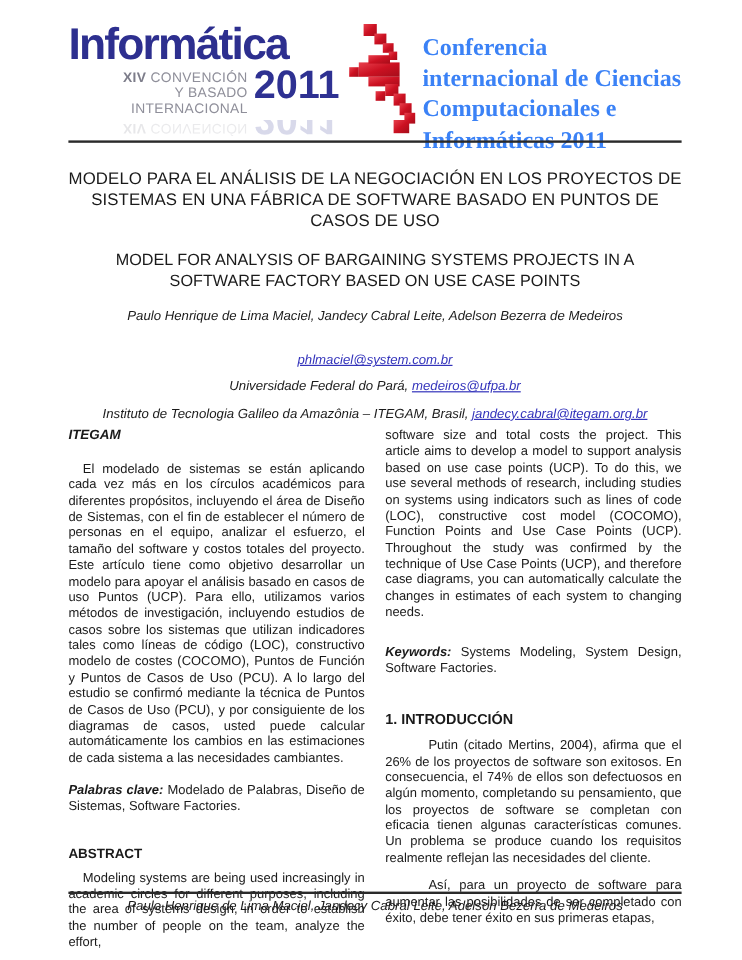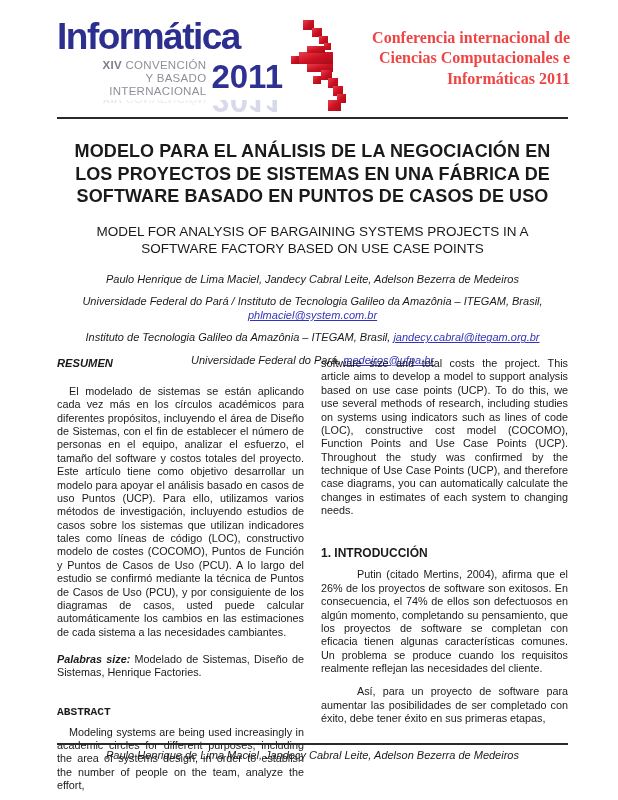--- a/index.html
+++ b/index.html
@@ -5,48 +5,48 @@
   * { margin:0; padding:0; box-sizing:border-box; }
   html,body { background:#ffffff; }
   body { font-family:"Liberation Sans","DejaVu Sans",sans-serif; color:#1a1a1a; }
   .page { position:relative; width:618px; height:800px; background:#ffffff; overflow:hidden; margin:0 auto;padding-left:30px; }
 
   
   .header { position:absolute; top:18px; left:57px; right:48px; display:flex; align-items:flex-start; }
   .logo { display:flex; align-items:flex-start; width:292px; }
   .logo-text { display:flex; flex-direction:column; }
   .brand { font-size:37px; font-weight:bold; letter-spacing:-1.5px; color:#2d2f8f; line-height:1; }
-  .logo-row { display:flex; align-items:center; justify-content:flex-end; margin-top:1px; }
+  .logo-row { display:flex; align-items:flex-start; justify-content:flex-end; margin-top:1px; }
   .conv-lines { text-align:right; color:#8f8f9a; font-size:11.5px; line-height:1.15; letter-spacing:0.3px; margin-top:3px; }
   .conv-lines .strong { font-weight:bold; color:#7d7d8a; }
   .year { font-size:33px; font-weight:bold; color:#2e3192; line-height:0.9; margin-left:5px; letter-spacing:0px; }
   .logo-reflection { height:16px; overflow:hidden; opacity:0.18; transform:scaleY(-1); margin-top:1px; }
   .arrow-wrap { margin-left:4px; margin-top:2px; }
-  .conf-title { margin-left:auto; width:218px; font-family:"Liberation Serif","DejaVu Serif",serif; font-weight:bold; font-size:16px; line-height:1.28; padding-top:10px; color:#ef4444;text-align:right; }
+  .conf-title { margin-left:auto; width:218px; font-family:"Liberation Serif","DejaVu Serif",serif; font-weight:bold; font-size:20px; line-height:1.28; padding-top:10px; color:#3b82f6; }
   .rule { position:absolute; top:117px; left:57px; width:511px; border-top:2px solid #2a2a2a; }
 
   
   .front { position:absolute; top:140px; left:57px; width:511px; text-align:center; }
-  .title-es { font-size:18px; font-weight:bold; line-height:1.25; letter-spacing:0.1px; }
+  .title-es { font-size:14px; font-weight:normal; line-height:1.25; letter-spacing:0.1px; }
   .title-en { font-size:13.5px; font-weight:normal; line-height:1.3; margin-top:15px; padding:0 30px; }
   .authors { font-style:italic; font-size:11px; line-height:1.3; margin-top:14px; }
   .affil { font-style:italic; font-size:11px; line-height:1.3; margin-top:8px; }
   a.email { color:#3333bb; text-decoration:underline; font-style:italic; }
 
   
   .columns { position:absolute; top:357px; left:57px; width:511px; display:flex; gap:17px; }
   .col { width:247px; font-size:10.8px; line-height:1.24; text-align:justify; }
   .h-run { font-weight:bold; font-size:11.2px; margin-bottom:4px; }
   .h-italic { font-style:italic; }
   .p-ind { text-indent:12px; margin-top:14px; }
   .p-ind-big { text-indent:36px; }
   .para-res { }
   .kw-block { margin-top:14px; }
   .kw-label { font-weight:bold; font-style:italic; }
-  .abstract-h { margin-top:26px;font-family:Liberation Mono, monospace; }
+  .abstract-h { margin-top:26px; }
   .intro-h { font-weight:bold; font-size:12px; margin-top:28px; }
   .p2 { margin-top:10px; }
   .kw-gap { margin-top:20px; }
 
   
   .footer-rule { position:absolute; top:743px; left:57px; width:511px; border-top:2px solid #2a2a2a; }
   .footer-text { position:absolute; top:749px; left:57px; width:511px; text-align:center; font-style:italic; font-size:11px; }
 </style>
 </head>
 <body>
@@ -105,41 +105,42 @@
     <div class="conf-title">Conferencia internacional de Ciencias Computacionales e Informáticas 2011</div>
   </div>
 
   <div class="rule"></div>
 
   <div class="front">
     <div class="title-es">MODELO PARA EL ANÁLISIS DE LA NEGOCIACIÓN EN LOS PROYECTOS DE SISTEMAS EN UNA FÁBRICA DE SOFTWARE BASADO EN PUNTOS DE CASOS DE USO</div>
     <div class="title-en">MODEL FOR ANALYSIS OF BARGAINING SYSTEMS PROJECTS IN A SOFTWARE FACTORY BASED ON USE CASE POINTS</div>
     <div class="authors">Paulo Henrique de Lima Maciel, Jandecy Cabral Leite, Adelson Bezerra de Medeiros</div>
     <div class="affil">
-      <span>Universidade Federal do Pará / Instituto de Tecnologia Galileo da Amazônia – ITEGAM, Brasil,</span><br>
+      <br>
       <a class="email" href="#">phlmaciel@system.com.br</a>
     </div>
     <div class="affil">
-      <span>Instituto de Tecnologia Galileo da Amazônia – ITEGAM, Brasil, </span><a class="email" href="#">jandecy.cabral@itegam.org.br</a>
+      <span>Universidade Federal do Pará, </span><a class="email" href="#">medeiros@ufpa.br</a>
     </div>
     <div class="affil">
-      <span>Universidade Federal do Pará, </span><a class="email" href="#">medeiros@ufpa.br</a>
+      <span>Instituto de Tecnologia Galileo da Amazônia – ITEGAM, Brasil, </span><a class="email" href="#">jandecy.cabral@itegam.org.br</a>
     </div>
   </div>
 
   <div class="columns">
     <div class="col">
-      <div class="h-run h-italic">RESUMEN</div>
+      <div class="h-run h-italic">ITEGAM</div>
       <p class="p-ind para-res">El modelado de sistemas se están aplicando cada vez más en los círculos académicos para diferentes propósitos, incluyendo el área de Diseño de Sistemas, con el fin de establecer el número de personas en el equipo, analizar el esfuerzo, el tamaño del software y costos totales del proyecto. Este artículo tiene como objetivo desarrollar un modelo para apoyar el análisis basado en casos de uso Puntos (UCP). Para ello, utilizamos varios métodos de investigación, incluyendo estudios de casos sobre los sistemas que utilizan indicadores tales como líneas de código (LOC), constructivo modelo de costes (COCOMO), Puntos de Función y Puntos de Casos de Uso (PCU). A lo largo del estudio se confirmó mediante la técnica de Puntos de Casos de Uso (PCU), y por consiguiente de los diagramas de casos, usted puede calcular automáticamente los cambios en las estimaciones de cada sistema a las necesidades cambiantes.</p>
-      <p class="kw-block"><span class="kw-label">Palabras size:</span><span> Modelado de Sistemas, Diseño de Sistemas, Henrique Factories.</span></p>
+      <p class="kw-block"><span class="kw-label">Palabras clave:</span><span> Modelado de Palabras, Diseño de Sistemas, Software Factories.</span></p>
       <div class="h-run abstract-h">ABSTRACT</div>
       <p class="p-ind" style="margin-top:6px;">Modeling systems are being used increasingly in academic circles for different purposes, including the area of systems design, in order to establish the number of people on the team, analyze the effort,</p>
     </div>
     <div class="col">
       <p>software size and total costs the project. This article aims to develop a model to support analysis based on use case points (UCP). To do this, we use several methods of research, including studies on systems using indicators such as lines of code (LOC), constructive cost model (COCOMO), Function Points and Use Case Points (UCP). Throughout the study was confirmed by the technique of Use Case Points (UCP), and therefore case diagrams, you can automatically calculate the changes in estimates of each system to changing needs.</p>
+      <p class="kw-gap"><span class="kw-label">Keywords:</span><span> Systems Modeling, System Design, Software Factories.</span></p>
       <div class="intro-h">1. INTRODUCCIÓN</div>
       <p class="p-ind p-ind-big" style="margin-top:8px;">Putin (citado Mertins, 2004), afirma que el 26% de los proyectos de software son exitosos. En consecuencia, el 74% de ellos son defectuosos en algún momento, completando su pensamiento, que los proyectos de software se completan con eficacia tienen algunas características comunes. Un problema se produce cuando los requisitos realmente reflejan las necesidades del cliente.</p>
       <p class="p-ind p-ind-big p2">Así, para un proyecto de software para aumentar las posibilidades de ser completado con éxito, debe tener éxito en sus primeras etapas,</p>
     </div>
   </div>
 
   <div class="footer-rule"></div>
   <div class="footer-text">Paulo Henrique de Lima Maciel, Jandecy Cabral Leite, Adelson Bezerra de Medeiros</div>
 
 </div>

